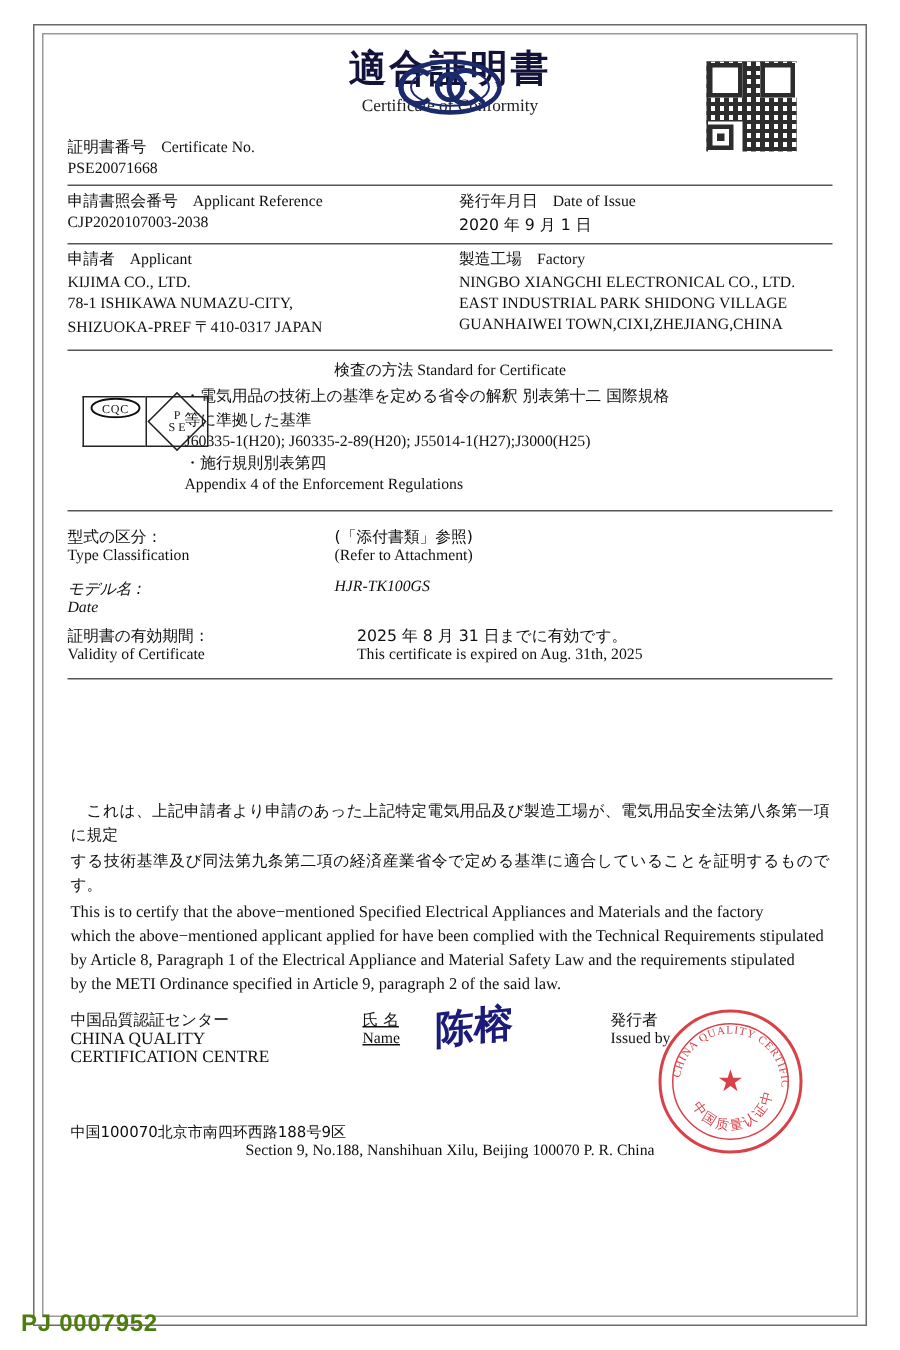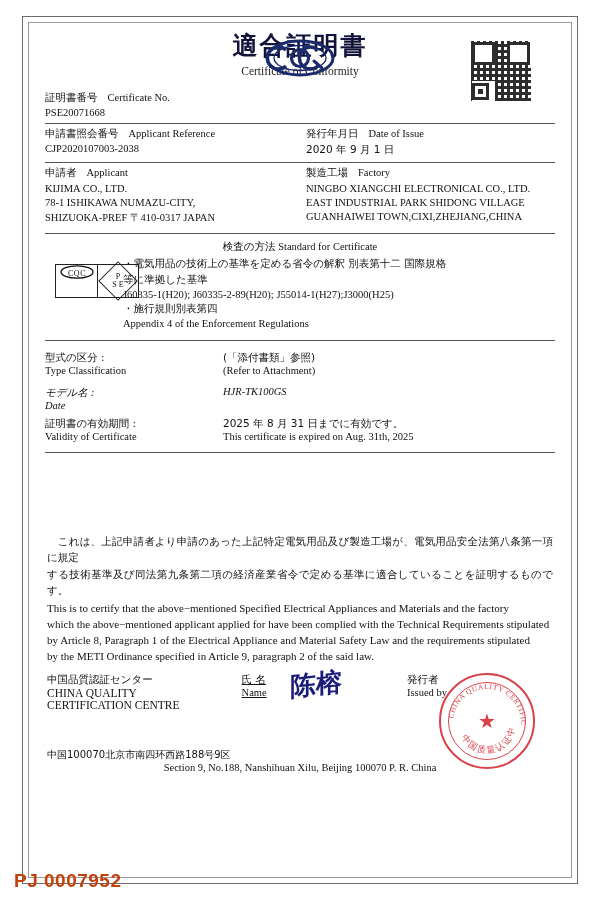--- a/index.html
+++ b/index.html
@@ -197,23 +197,23 @@
   .seal svg text { font-family: "Liberation Serif", serif; }
 
   
   .addr { padding: 6px 18px 0 18px; }
   .addr .cn { font-family:"DejaVu Sans", sans-serif; font-size:10px; }
   .addr .en { font-family:"Liberation Serif", serif; font-size:10.5px;text-align:center; }
 
   .footer-no {
     position: absolute;
     left: 14px; bottom: 8px;
-    color: #c2410c;
+    color: #4d7c0f;
     font-family: "Liberation Sans", sans-serif;
-    font-size: 19px;
+    font-size: 16px;
     letter-spacing: 0.5px;
     font-weight: 700;
   }
 </style>
 </head>
 <body>
 
 <div class="page">
   <div class="inner">
 
@@ -337,21 +337,21 @@
       <div class="drow" style="margin-top:10px;font-style:italic;">
         <div class="dlbl">
           <span class="jp">モデル名 :</span>
           <span class="en">Date</span>
         </div>
         <div class="dval">
           <span class="en">HJR-TK100GS</span>
         </div>
       </div>
 
-      <div class="drow" style="margin-top:6px;">
+      <div class="drow" style="margin-top:6px;gap:15px;">
         <div class="dlbl">
           <span class="jp">証明書の有効期間 :</span>
           <span class="en">Validity of Certificate</span>
         </div>
         <div class="dval">
           <span class="jp">2025 年 8 月 31 日までに有効です。</span>
           <span class="en">This certificate is expired on Aug. 31th, 2025</span>
         </div>
       </div>
     </div>

